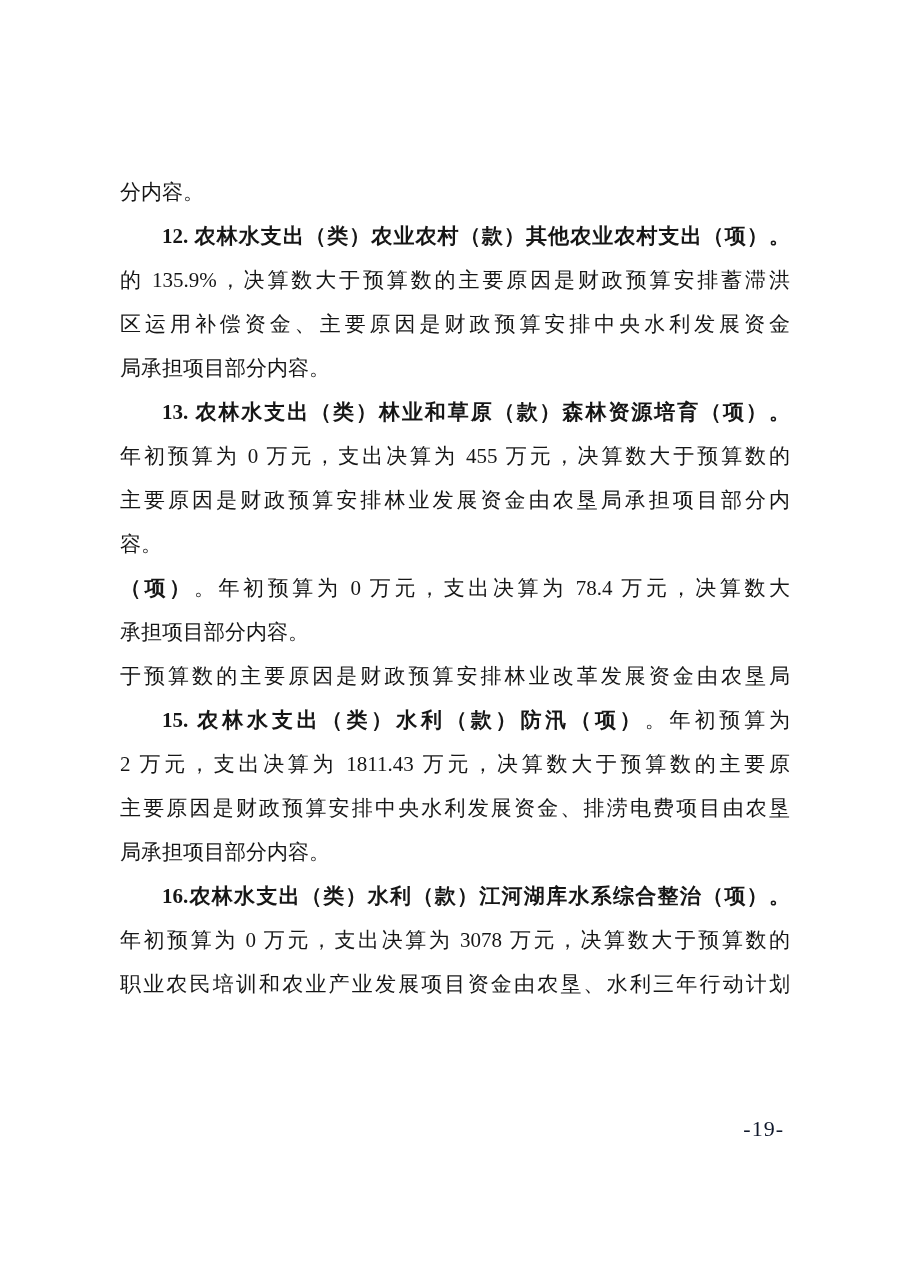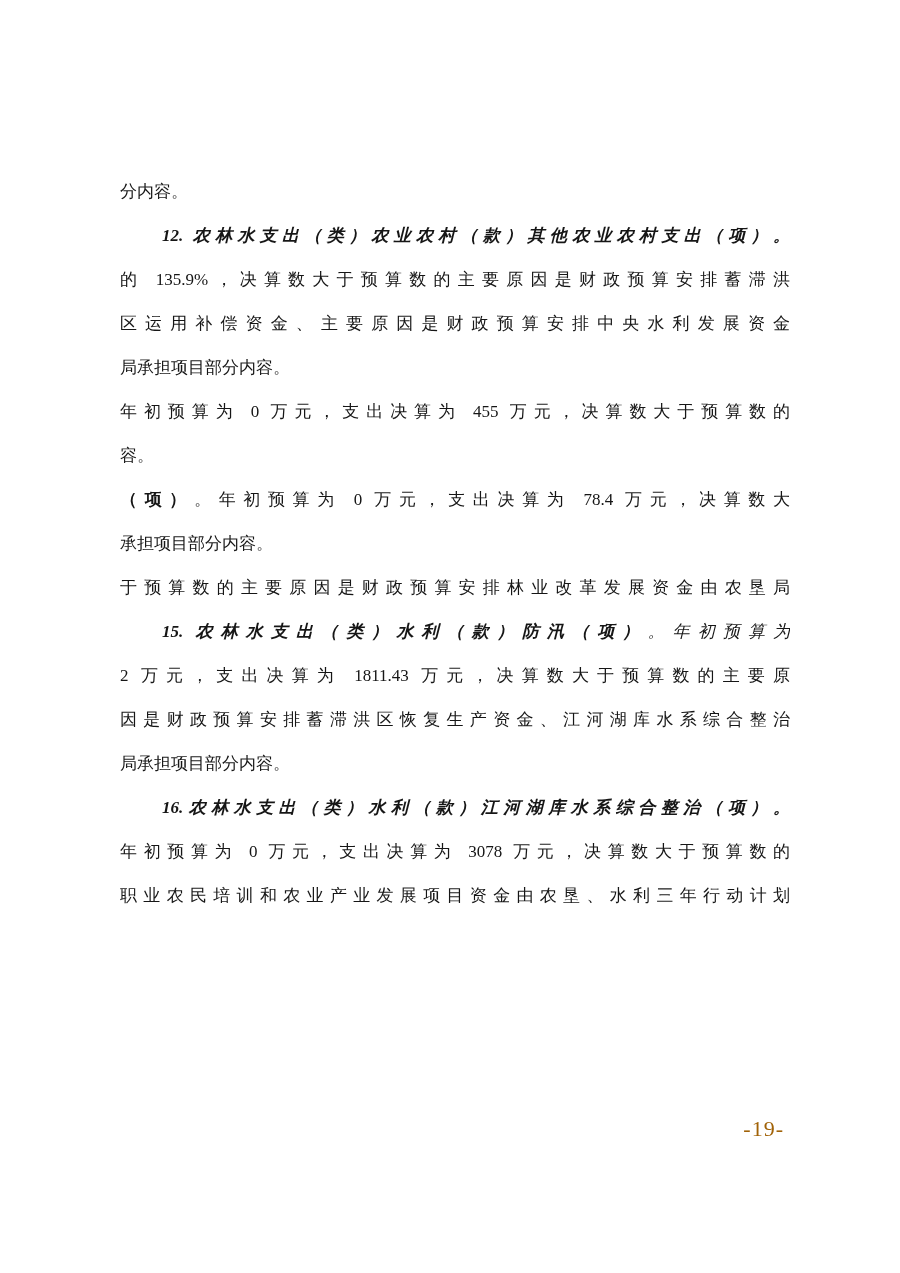--- a/index.html
+++ b/index.html
@@ -20,64 +20,65 @@
     font-family: "Liberation Serif", "DejaVu Serif", serif;
     color: #161616;
   }
   .content {
     position: absolute;
     left: 120px;
     top: 170px;
     width: 670px;
   }
   .line {
-    font-size: 17px;
+    font-size: 21px;
     line-height: 44px;
     height: 44px;
     text-align: justify;
     overflow: hidden;
   }
   .line.fill {
     text-align-last: justify;
   }
   .line.indent {
     text-indent: 42px;
-    font-style: italic;
   }
   .bold {
     font-weight: 700;
   }
   .page-number {
     position: absolute;
     top: 1114px;
     right: 116px;
     font-size: 22px;
     line-height: 30px;
     letter-spacing: 1px;
-    color: #a16207;
+    color: #0f172a;
     text-align: right;
   }
 </style>
 </head>
 <body>
 
 <div class="page">
   <div class="content">
       <div class="line"><span>分内容。</span></div>
       <div class="line indent fill"><span class="bold">12. 农林水支出（类）农业农村（款）其他农业农村支出（项）。</span></div>
       <div class="line fill"><span>的 135.9%，决算数大于预算数的主要原因是财政预算安排蓄滞洪</span></div>
       <div class="line fill"><span>区运用补偿资金、主要原因是财政预算安排中央水利发展资金</span></div>
       <div class="line"><span>局承担项目部分内容。</span></div>
+      <div class="line indent fill"><span class="bold">13. 农林水支出（类）林业和草原（款）森林资源培育（项）。</span></div>
       <div class="line fill"><span>年初预算为 0 万元，支出决算为 455 万元，决算数大于预算数的</span></div>
+      <div class="line fill"><span>主要原因是财政预算安排林业发展资金由农垦局承担项目部分内</span></div>
       <div class="line"><span>容。</span></div>
       <div class="line fill"><span class="bold">（项）</span><span>。年初预算为 0 万元，支出决算为 78.4 万元，决算数大</span></div>
       <div class="line"><span>承担项目部分内容。</span></div>
       <div class="line fill"><span>于预算数的主要原因是财政预算安排林业改革发展资金由农垦局</span></div>
       <div class="line indent fill"><span class="bold">15. 农林水支出（类）水利（款）防汛（项）</span><span>。年初预算为</span></div>
       <div class="line fill"><span>2 万元，支出决算为 1811.43 万元，决算数大于预算数的主要原</span></div>
-      <div class="line fill"><span>因是财政预算安排蓄滞洪区恢复生产资金、江河湖库水系综合整治</span></div>
+      <div class="line fill"><span>主要原因是财政预算安排中央水利发展资金、排涝电费项目由农垦</span></div>
       <div class="line"><span>局承担项目部分内容。</span></div>
       <div class="line indent fill"><span class="bold">16.农林水支出（类）水利（款）江河湖库水系综合整治（项）。</span></div>
       <div class="line fill"><span>年初预算为 0 万元，支出决算为 3078 万元，决算数大于预算数的</span></div>
       <div class="line fill"><span>职业农民培训和农业产业发展项目资金由农垦、水利三年行动计划</span></div>
     </div>
   <div class="page-number">-19-</div>
 </div>
 
 </body></html>

